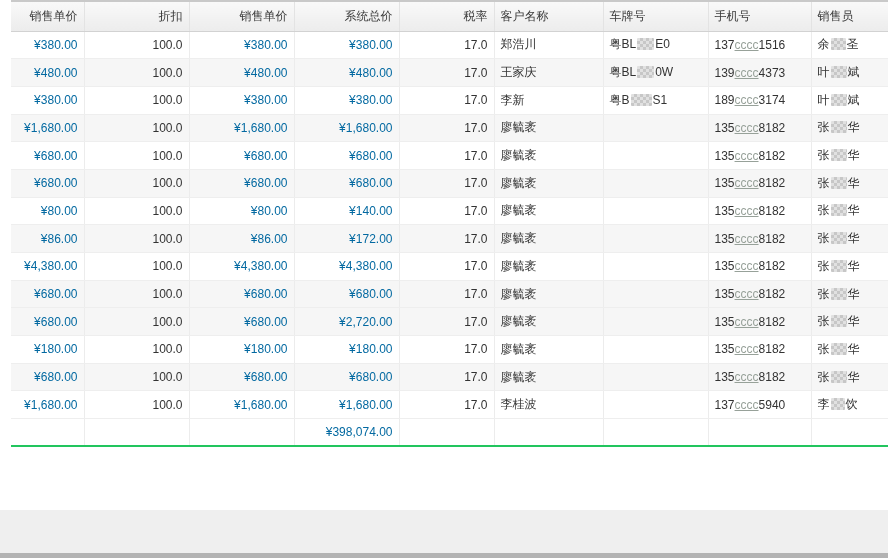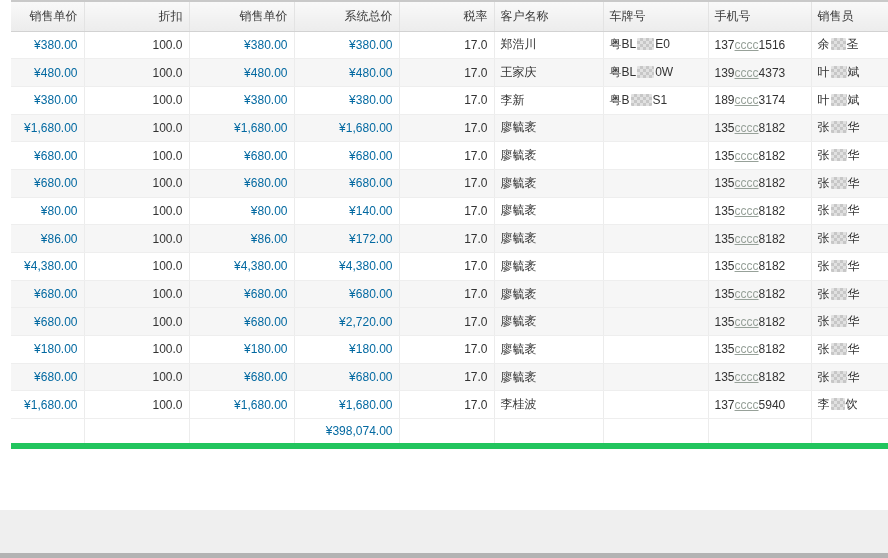--- a/index.html
+++ b/index.html
@@ -19,21 +19,21 @@
   }
   table.grid th:first-child{border-left:none;}
   table.grid td{
     height:27.7px;box-sizing:border-box;padding:0 6px;
     border-left:1px solid #ececec;border-bottom:1px solid #eeeeee;
     white-space:nowrap;overflow:hidden;vertical-align:middle;
   }
   table.grid td:first-child{border-left:none;}
   tr.stripe{background:#f6f6f6;}
   tr.total-row{background:#fff;}
-  tr.total-row td{border-bottom:6px solid #22c55e;}
+  tr.total-row td{border-bottom:2px solid #22c55e;}
   .al{text-align:left;}
   .ar{text-align:right;}
   .money{color:#0369a1;}
   .muted{color:#97a199;text-decoration:underline;}
   .mosaic{
     display:inline-block;height:12px;vertical-align:-2px;margin:0 1px;
     background:repeating-conic-gradient(#c7c7c7 0% 25%, #e1e1e1 0% 50%) 0 0/6px 6px;
     border-radius:1px;
   }
   .page-bg{position:absolute;top:510px;left:0;width:888px;height:43px;background:#efefef;}

